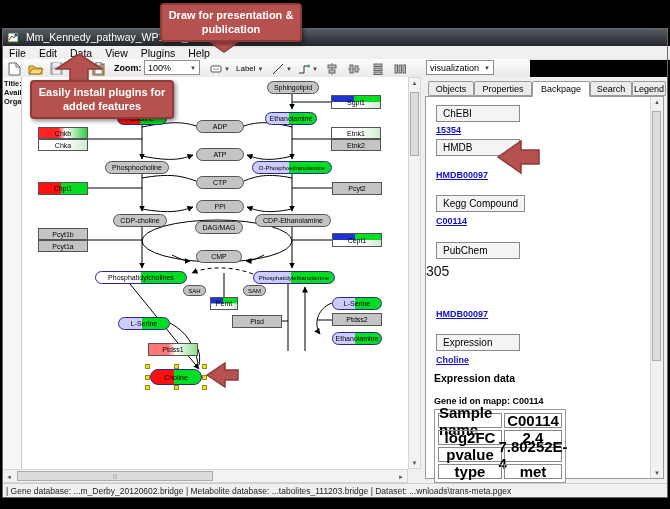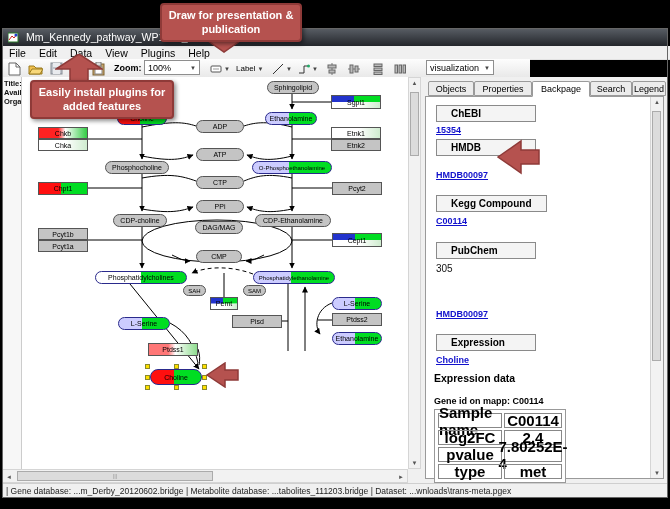--- a/index.html
+++ b/index.html
@@ -61,24 +61,24 @@
   .callout-arrow{position:absolute;z-index:19}
   #share{position:absolute;left:25px;top:419px;width:210px;height:40px;background:#fff;
     border:2px solid #dfa3a3;display:flex;align-items:center;justify-content:center;z-index:20}
   #share span{font-size:17px;font-weight:bold;font-style:italic;color:#c03030;text-shadow:1px 1px 1px #b9b9b9}
   
   .tab{position:absolute;top:81px;height:15px;box-sizing:border-box;border:1px solid #9a9a9a;
     background:#ececec;font-size:9px;padding:2px 0 0 0;text-align:center;border-radius:2px 2px 0 0;z-index:5}
   .tab.active{background:#fff;height:16px;border-bottom:1px solid #fff;z-index:7;font-weight:normal}
   #sidecontent{position:absolute;left:425px;top:96px;width:239px;height:383px;background:#fff;
     border:1px solid #9a9a9a;box-sizing:border-box;z-index:4}
-  .hdrbox{position:absolute;left:10px;border:1px solid #8a8a8a;background:#f4f4f4;font-weight:bold;
-    font-size:10px;padding:2px 14px;min-width:70px}
+  .hdrbox{position:absolute;left:10px;border:1px solid #8a8a8a;background:#f4f4f4;font-weight:normal;
+    font-size:10px;padding:2px 6px;min-width:70px}
   .bplink{position:absolute;left:10px;font-size:9px;font-weight:bold;color:#1111cc;text-decoration:underline;cursor:pointer}
-  .bpval{position:absolute;left:10px;font-size:10px;color:#111}
+  .bpval{position:absolute;left:0;font-size:14px;color:#111}
   .bphead{position:absolute;left:8px;font-size:10.5px;font-weight:bold}
   .geneid{position:absolute;left:8px;font-size:9px;font-weight:bold}
   #exprtable{position:absolute;left:8px;top:312px;border:1px solid #999;padding:2px;background:#fff}
   #exprtable .r{display:flex}
   #exprtable .c{border:1px solid #888;margin:1px;width:62px;height:13px;display:flex;align-items:center;
     justify-content:center;font-size:15px;font-weight:bold}
   #exprtable .c2{width:56px}
 </style>
 </head>
 <body>

